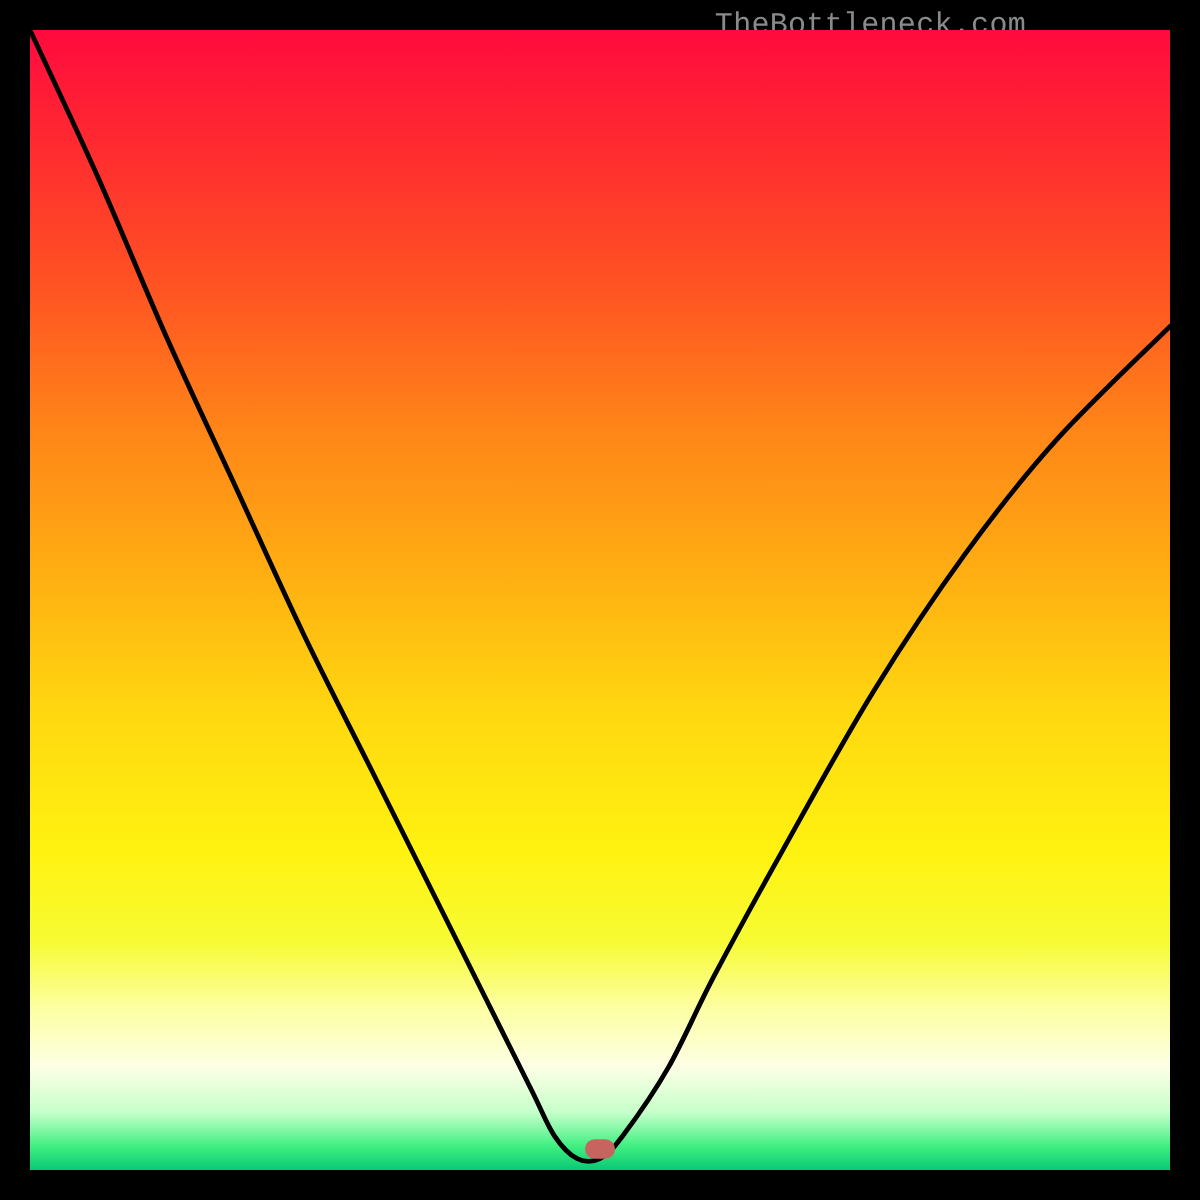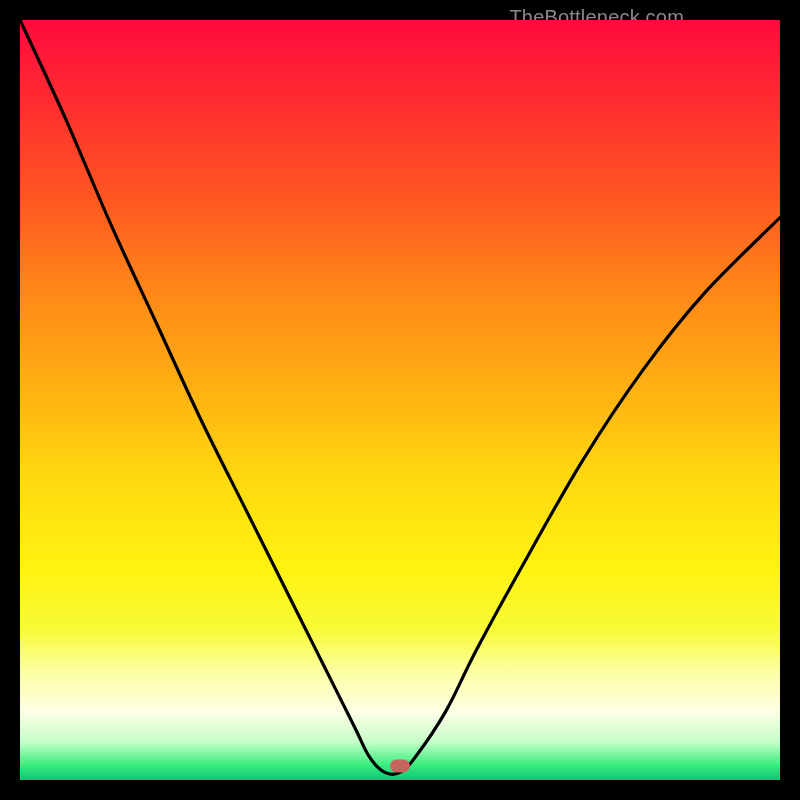--- a/index.html
+++ b/index.html
@@ -8,20 +8,21 @@
     width: 800px;
     height: 800px;
     background: #000;
     overflow: hidden;
     font-family: Arial, Helvetica, sans-serif;
   }
   .chart-wrap {
     position: relative;
     width: 696px;
     height: 800px;
+    font-family: Liberation Mono, monospace;
   }
   .plot-area {
     position: absolute;
     left: 20px;
     top: 20px;
     width: 760px;
     height: 760px;
     background: linear-gradient(to bottom,
       #ff0a3e 0%,
       #ff2a30 10%,

